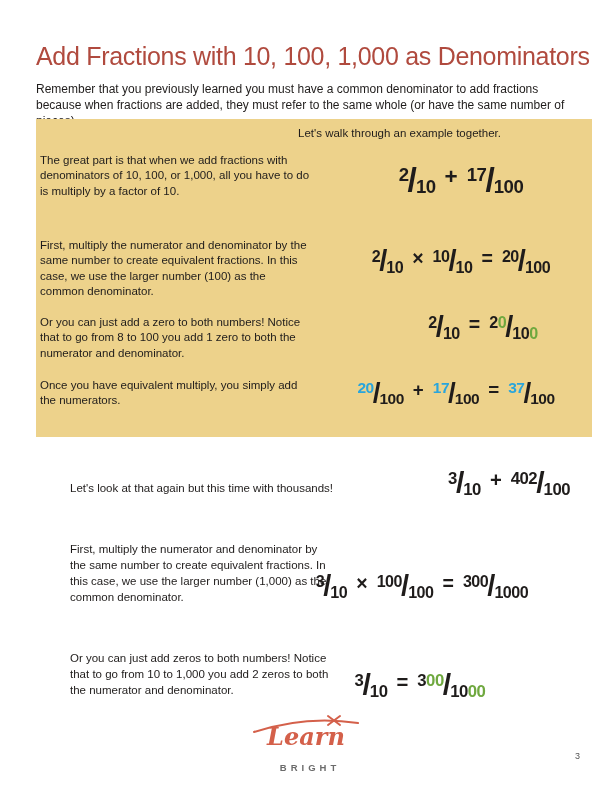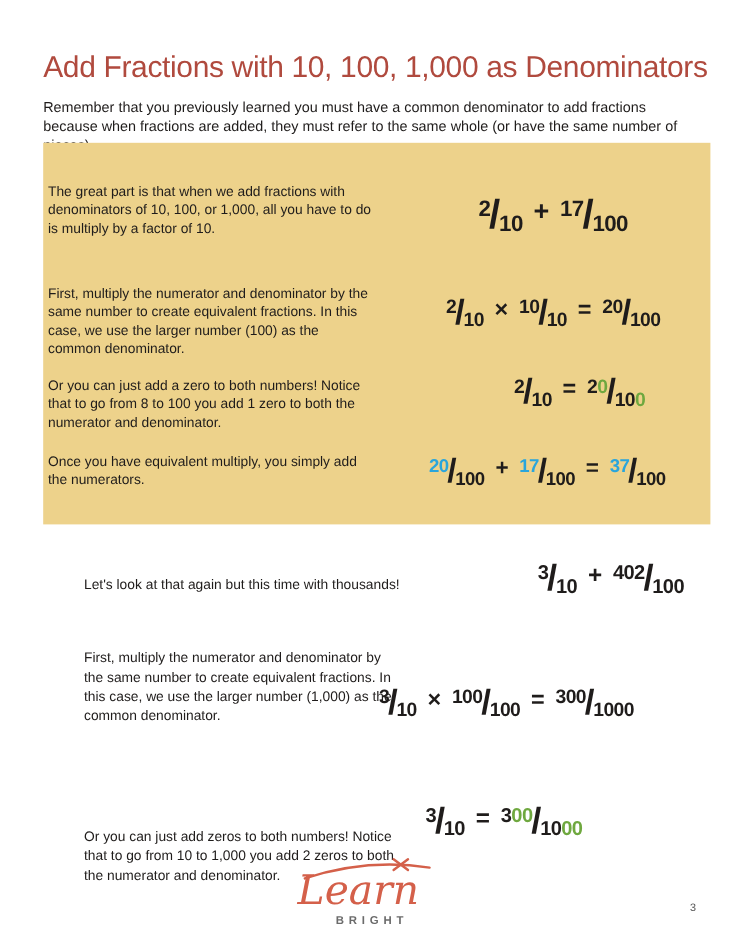--- a/index.html
+++ b/index.html
@@ -43,47 +43,48 @@
   .eq .op{font-size:0.75em;vertical-align:0.32em;margin:0 9px;}
 
   .e1{left:280px;top:44px;width:290px;font-size:30px;text-align:center;}
   .e2{left:270px;top:128px;width:310px;font-size:26px;text-align:center;}
   .e3{left:292px;top:194px;width:310px;font-size:26px;text-align:center;}
   .e4{left:265px;top:260px;width:310px;font-size:25px;text-align:center;}
 
   .ltext{position:absolute;margin:0;font-size:11.5px;line-height:1.38;padding-left:32px;}
   .t5{left:38px;top:481px;width:272px;}
   .t6{left:38px;top:542px;width:262px;}
-  .t7{left:38px;top:651px;width:268px;margin-top:40px;}
+  .t7{left:38px;top:651px;width:268px;}
   .e5{left:270px;top:468px;width:300px;font-size:27px;text-align:right;}
   .e6{left:262px;top:572px;width:320px;font-size:26px;text-align:center;}
   .e7{left:270px;top:670px;width:300px;font-size:27px;text-align:center;}
 
   .logo{position:absolute;left:248px;top:714px;width:116px;height:64px;}
   .logo svg{position:absolute;left:2px;top:0;}
   .learn{
-    position:absolute;left:0;top:8px;width:116px;
-    font-family:"DejaVu Serif", serif;font-style:italic;font-weight:400;
-    font-size:34px;color:var(--logo-red);
+    position:absolute;left:0;top:8px;width:116px;text-align:center;
+    font-family:"DejaVu Serif", serif;font-style:italic;font-weight:700;
+    font-size:24px;color:var(--logo-red);
   }
   .bright{
     position:absolute;left:4px;top:48px;width:116px;text-align:center;
     font-size:9.5px;font-weight:700;letter-spacing:4px;color:var(--logo-gray);
   }
   .pagenum{position:absolute;left:575px;top:751px;font-size:9px;color:var(--pagenum);}
 </style>
 </head>
 <body>
 
 <div class="page">
 
   <h1 class="title">Add Fractions with 10, 100, 1,000 as Denominators</h1>
   <p class="intro">Remember that you previously learned you must have a common denominator to add fractions because when fractions are added, they must refer to the same whole (or have the same number of pieces).</p>
 
   <div class="box">
+    <p class="lead">Let's walk through an example together.</p>
 
     <p class="btext t1">The great part is that when we add fractions with denominators of 10, 100, or 1,000, all you have to do is multiply by a factor of 10.</p>
     <div class="eq e1"><span class="fr"><span class="n"><span style="color: rgb(31, 28, 27);">2</span></span><span class="s">/</span><span class="d"><span style="color: rgb(31, 28, 27);">10</span></span></span><span class="op">+</span><span class="fr"><span class="n"><span style="color: rgb(31, 28, 27);">17</span></span><span class="s">/</span><span class="d"><span style="color: rgb(31, 28, 27);">100</span></span></span></div>
 
     <p class="btext t2">First, multiply the numerator and denominator by the same number to create equivalent fractions.  In this case, we use the larger number (100) as the common denominator.</p>
     <div class="eq e2"><span class="fr"><span class="n"><span style="color: rgb(31, 28, 27);">2</span></span><span class="s">/</span><span class="d"><span style="color: rgb(31, 28, 27);">10</span></span></span><span class="op">×</span><span class="fr"><span class="n"><span style="color: rgb(31, 28, 27);">10</span></span><span class="s">/</span><span class="d"><span style="color: rgb(31, 28, 27);">10</span></span></span><span class="op">=</span><span class="fr"><span class="n"><span style="color: rgb(31, 28, 27);">20</span></span><span class="s">/</span><span class="d"><span style="color: rgb(31, 28, 27);">100</span></span></span></div>
 
     <p class="btext t3">Or you can just add a zero to both numbers!  Notice that to go from 8 to 100 you add 1 zero to both the numerator and denominator.</p>
     <div class="eq e3"><span class="fr"><span class="n"><span style="color: rgb(31, 28, 27);">2</span></span><span class="s">/</span><span class="d"><span style="color: rgb(31, 28, 27);">10</span></span></span><span class="op">=</span><span class="fr"><span class="n"><span style="color: rgb(31, 28, 27);">2</span><span style="color: rgb(111, 168, 63);">0</span></span><span class="s">/</span><span class="d"><span style="color: rgb(31, 28, 27);">10</span><span style="color: rgb(111, 168, 63);">0</span></span></span></div>
 

